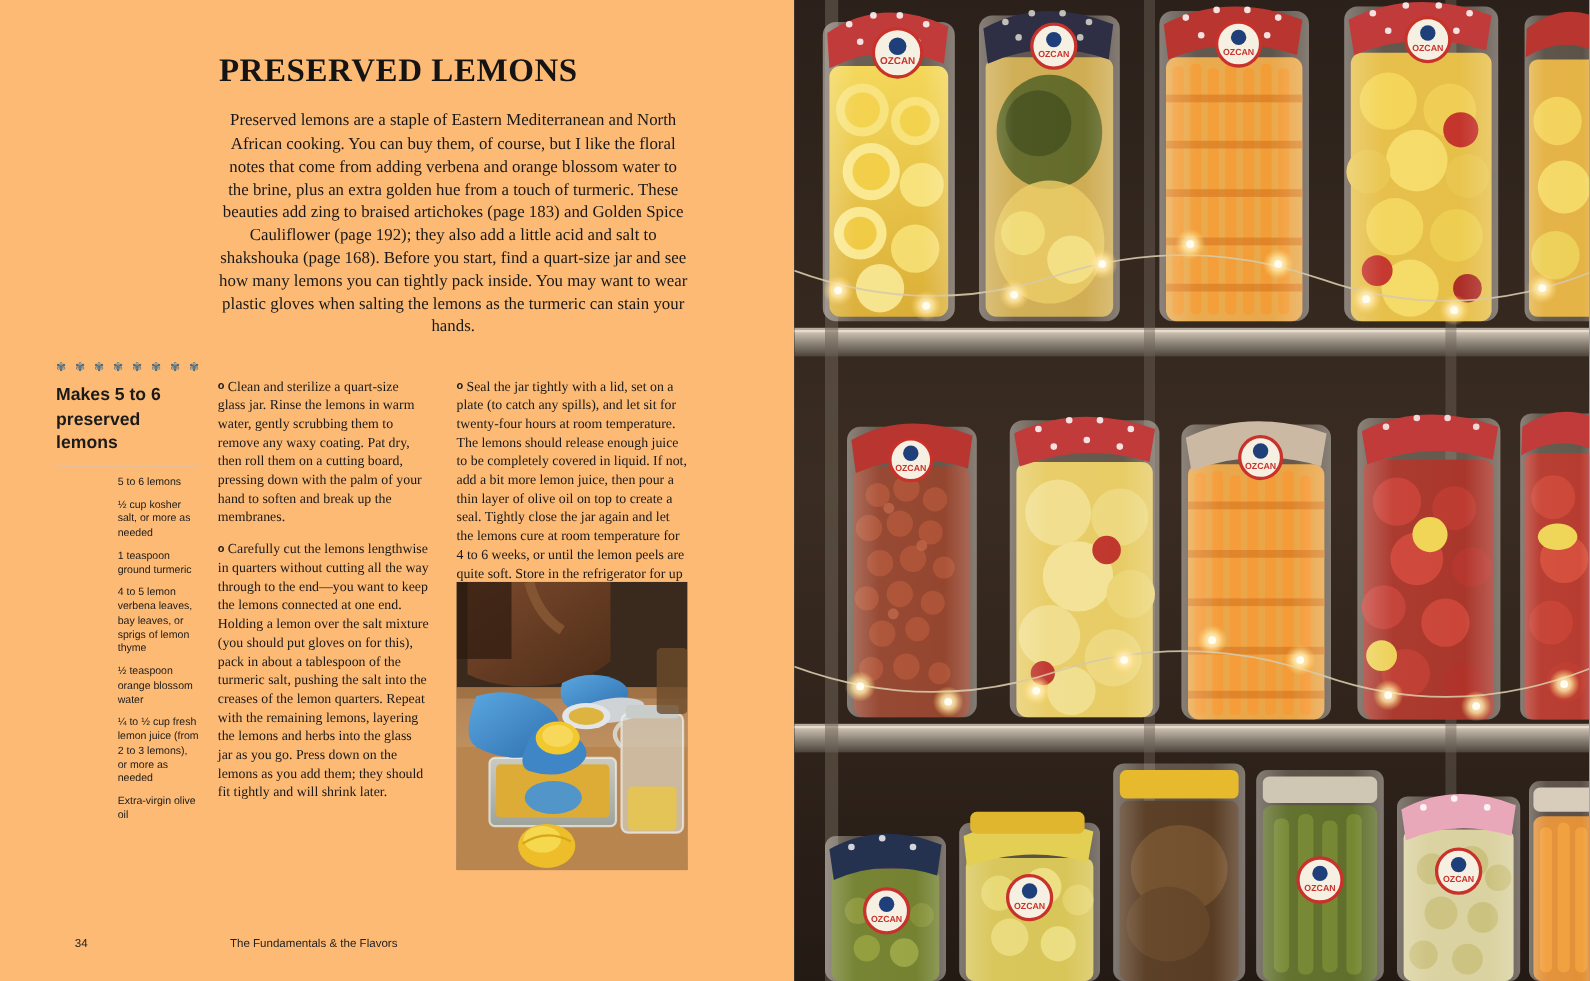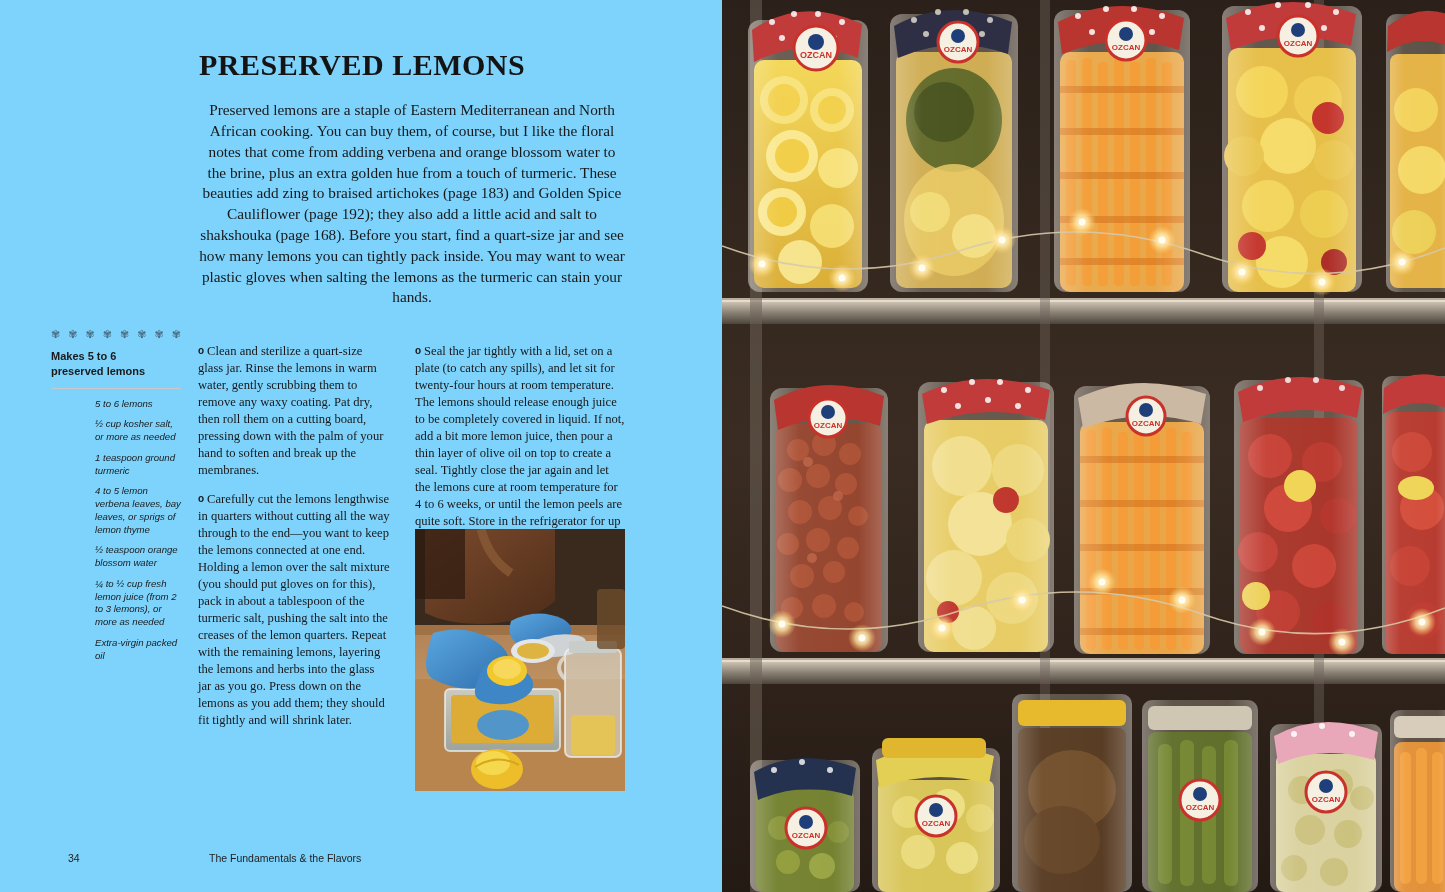--- a/index.html
+++ b/index.html
@@ -20,21 +20,21 @@
     height: 892px;
     background: #fefefe;
   }
 
   
   .left-page {
     position: absolute;
     left: 0; top: 0;
     width: 722px;
     height: 892px;
-    background: #7dd3fc;
+    background: #fdba74;
   }
 
   .recipe-title {
     position: absolute;
     left: 199px;
     top: 28px;
     font-family: "Liberation Serif", serif;
     font-weight: bold;
     font-size: 30px;
     letter-spacing: 0.5px;
@@ -67,40 +67,39 @@
     align-items: center;
     color: #4a6f86;
     font-size: 11px;
     line-height: 11px;
     letter-spacing: 0;
     margin-bottom: 8px;
   }
   .orn-rule span { display:block; }
   .yield {
     font-family: "Liberation Sans", sans-serif;
-    font-size: 11px;
+    font-size: 16px;
     font-weight: bold;
     line-height: 1.35;
     color: #1a1a1a;
     padding-bottom: 9px;
     border-bottom: 1px solid #c9c9c9;
     width: 130px;
   }
   .ingredients {
     margin-top: 9px;
     font-family: "Liberation Sans", sans-serif;
     font-size: 9.6px;
     line-height: 1.33;
     color: #1a1a1a;
   }
   .ingredients li {
     list-style: none;
-    margin: 0 0 8px 4px;
+    margin: 0 0 8px 16px;
     padding: 0;
-    font-style: italic;
   }
 
   
   .col-a {
     position: absolute;
     left: 198px;
     top: 330px;
     width: 192px;
   }
   .col-b {
@@ -191,21 +190,21 @@
       </div>
       <div class="yield" style="white-space:pre-line;">Makes 5 to 6
 preserved lemons</div>
       <ul class="ingredients">
           <li>5 to 6 lemons</li>
           <li>½ cup kosher salt, or more as needed</li>
           <li>1 teaspoon ground turmeric</li>
           <li>4 to 5 lemon verbena leaves, bay leaves, or sprigs of lemon thyme</li>
           <li>½ teaspoon orange blossom water</li>
           <li>¼ to ½ cup fresh lemon juice (from 2 to 3 lemons), or more as needed</li>
-          <li>Extra-virgin packed oil</li>
+          <li>Extra-virgin olive oil</li>
         </ul>
     </div>
 
     <div class="col-a">
         <p class="step"><span class="bullet">o</span>Clean and sterilize a quart-size glass jar. Rinse the lemons in warm water, gently scrubbing them to remove any waxy coating. Pat dry, then roll them on a cutting board, pressing down with the palm of your hand to soften and break up the membranes.</p>
         <p class="step"><span class="bullet">o</span>Carefully cut the lemons lengthwise in quarters without cutting all the way through to the end—you want to keep the lemons connected at one end. Holding a lemon over the salt mixture (you should put gloves on for this), pack in about a tablespoon of the turmeric salt, pushing the salt into the creases of the lemon quarters. Repeat with the remaining lemons, layering the lemons and herbs into the glass jar as you go. Press down on the lemons as you add them; they should fit tightly and will shrink later.</p>
       </div>
     <div class="col-b">
         <p class="step"><span class="bullet">o</span>Seal the jar tightly with a lid, set on a plate (to catch any spills), and let sit for twenty-four hours at room temperature. The lemons should release enough juice to be completely covered in liquid. If not, add a bit more lemon juice, then pour a thin layer of olive oil on top to create a seal. Tightly close the jar again and let the lemons cure at room temperature for 4 to 6 weeks, or until the lemon peels are quite soft. Store in the refrigerator for up to a year.</p>
       </div>

